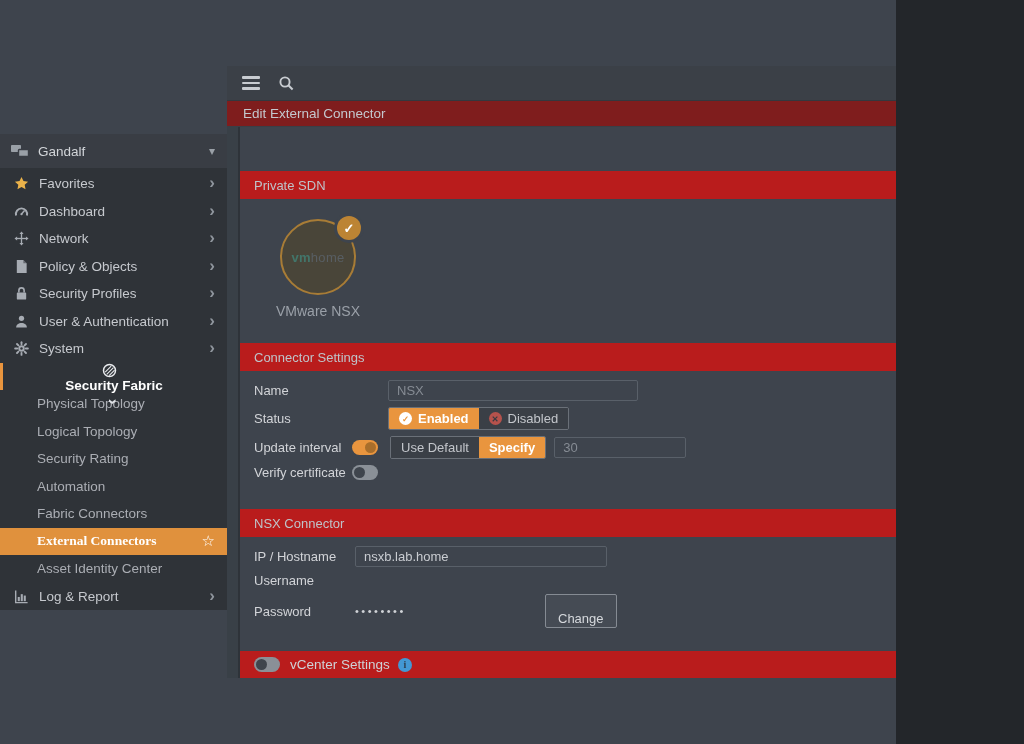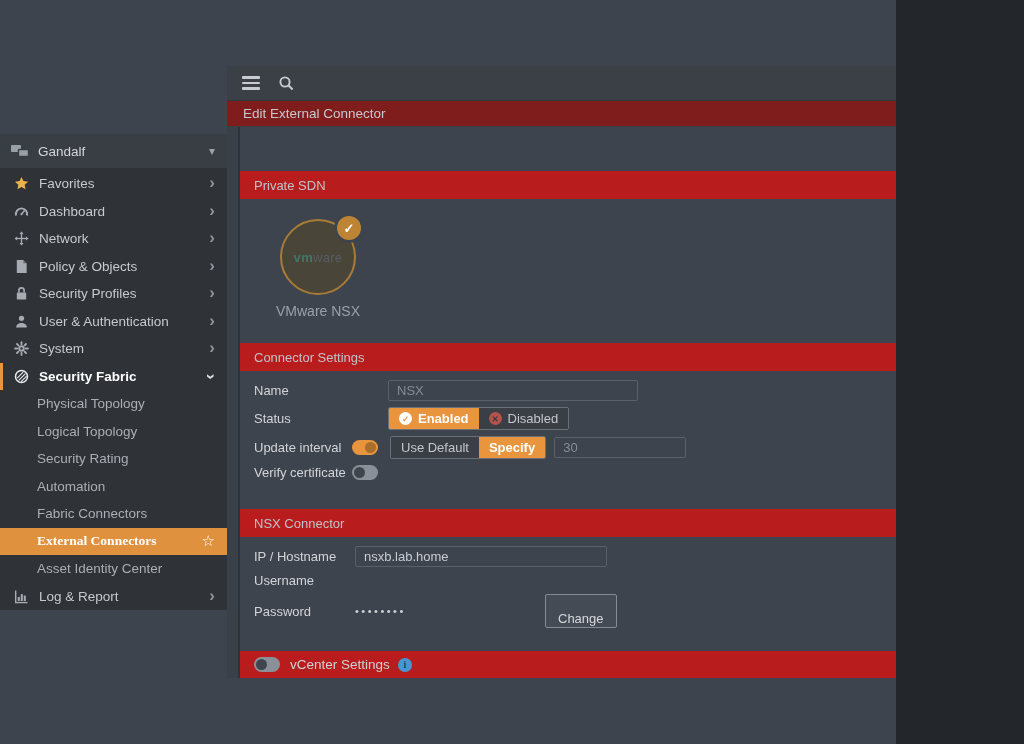--- a/index.html
+++ b/index.html
@@ -23,21 +23,21 @@
     height:27.5px; display:flex; align-items:center; padding:0 12px 0 10px;
     color:#c6c9ce; cursor:pointer; border-left:3px solid transparent;
   }
   .mi-ic { width:17px; height:16px; margin-right:9px; color:#a7acb3; display:flex; align-items:center; justify-content:center; }
   .mi-ic svg { width:15px; height:15px; }
   .mi-ic.c-star { color:#eab24a; }
   .mi-ic.c-white { color:#e9ebee; }
   .mi-label { flex:1; font-size:13.5px; white-space:nowrap; }
   .mi-chev { color:#8f959d; font-size:17px; font-weight:bold; line-height:1; padding-bottom:2px; }
   .mi-chev.down { transform:rotate(90deg); padding:0 0 0 0; }
-  .mi.active-section { border-left-color:#e9953e; }
+  .mi.active-section { border-left-color:#e9953e;flex-direction:column; }
   .mi.active-section .mi-label { font-weight:bold; color:#fff; }
   .mi.active-section .mi-chev { color:#dfe2e6; }
   .smi {
     height:27.5px; display:flex; align-items:center; padding:0 12px 0 37px;
     color:#abaeb4; font-size:13.5px; cursor:pointer;
   }
   .smi.active { background:#e0913d; color:#fff; font-weight:bold;font-family:Liberation Serif, serif; }
   .smi-label { flex:1; white-space:nowrap; }
   .smi-star { color:#fff; font-size:15px; font-weight:normal; }
   
@@ -292,21 +292,21 @@
     <div class="editbar">Edit External Connector</div>
 
     <div class="content">
       <div class="gutter"></div>
       <div class="panel">
         <div class="spacer-top"></div>
 
         <div class="strip">Private SDN</div>
         <div class="sdn-card">
           <div class="sdn-circle">
-            <span class="sdn-logo"><span class="vm">vm</span><span class="ware">ware</span></span>
+            <span class="sdn-logo"><span class="vm">vm</span><span class="ware">home</span></span>
             <span class="sdn-badge">✓</span>
           </div>
           <div class="sdn-label">VMware NSX</div>
         </div>
 
         <div class="strip mt-strip2">Connector Settings</div>
         <div class="form">
           <div class="frow">
             <span class="flabel">Name</span>
             <input class="tin w250 dim" type="text" value="NSX" style="">

